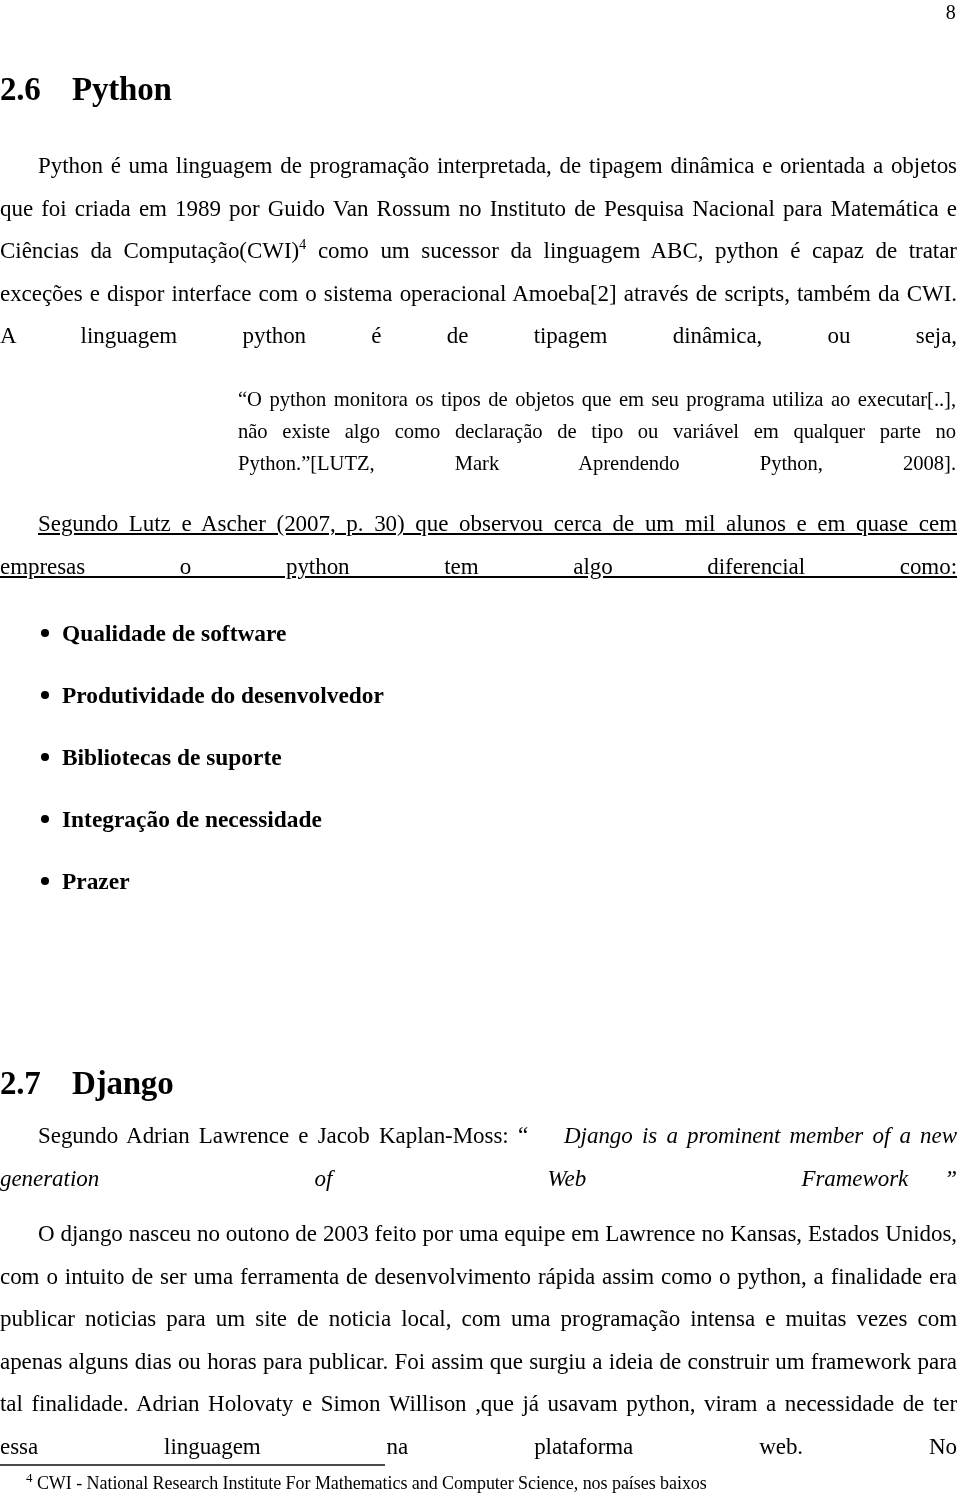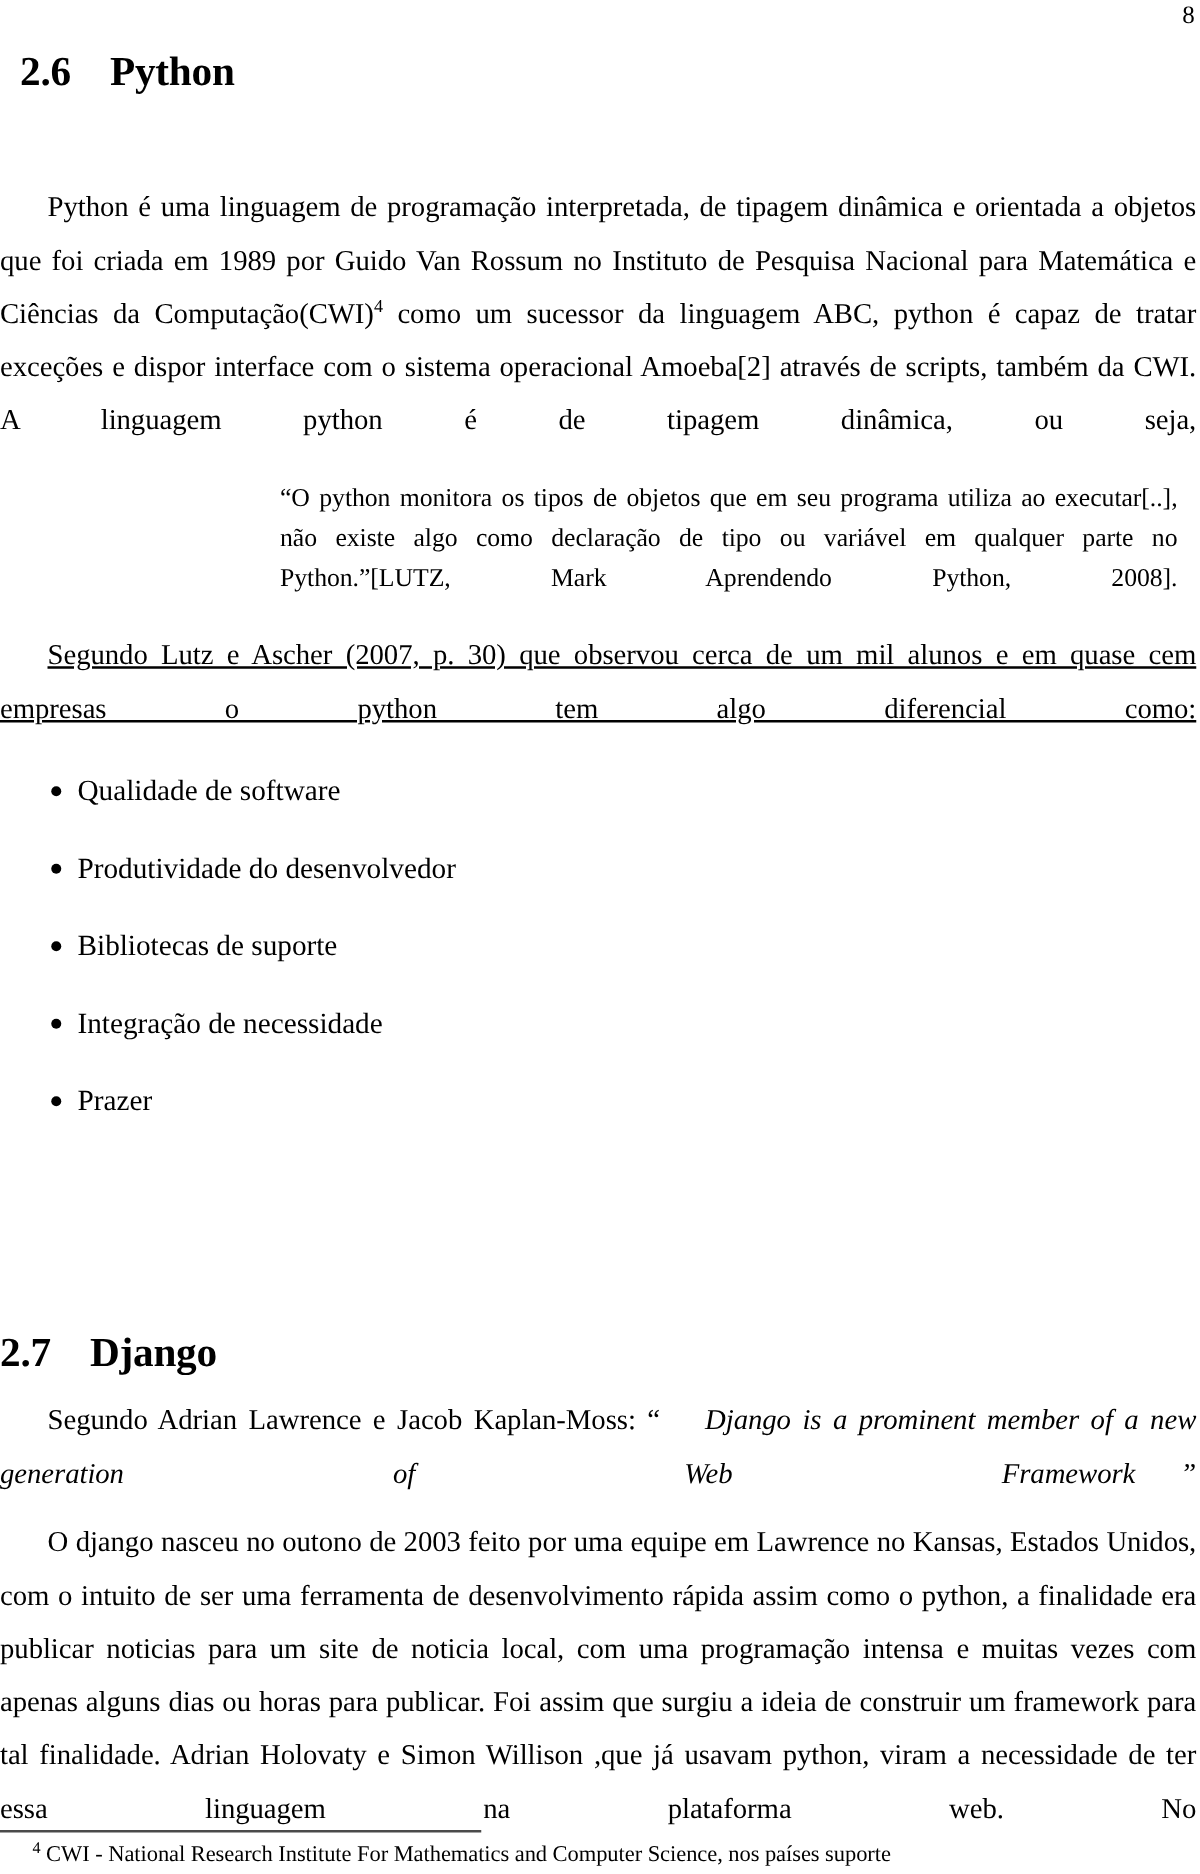--- a/index.html
+++ b/index.html
@@ -34,21 +34,21 @@
     font-weight: bold;
     font-size: 33px;
     line-height: 1.05;
     white-space: nowrap;
     letter-spacing: -0.2px;
   }
   .section-heading .num {
     display: inline-block;
     min-width: 72px;
   }
-  #heading-python { top: 41px; margin-left: 16px; }
+  #heading-python { top: 72px; }
   #heading-django { top: 1066px; }
 
   
   .body-block {
     position: absolute;
     left: 0;
     width: 957px;
     font-size: 23px;
     line-height: 42.5px;
     text-align: justify;
@@ -76,21 +76,21 @@
   }
 
   em.it {
     font-style: italic;
     margin-left: 36px;
   }
 
   
   .blockquote {
     position: absolute;
-    left: 224px;
+    left: 238px;
     width: 718px;
     top: 383px;
     font-size: 20.6px;
     line-height: 32px;
     text-align: justify;
     letter-spacing: -0.05px;
   }
   .blockquote::after {
     content: "";
     display: inline-block;
@@ -106,20 +106,21 @@
     margin: 0;
     padding: 0;
     list-style: none;
   }
   .bullet-list li {
     position: relative;
     height: 62px;
     padding-left: 62px;
     font-size: 23.4px;
     line-height: 30px;
+    font-weight: bold;
   }
   .bullet-list li .dot {
     position: absolute;
     left: 41px;
     top: 11px;
     width: 8px;
     height: 8px;
     border-radius: 50%;
     background: #000;
   }
@@ -188,15 +189,15 @@
 
   <div class="section-heading" id="heading-django">
     <span class="num">2.7</span><span>Django</span>
   </div>
 
   <div class="body-block indent" id="para-django-quote"><span>Segundo Adrian Lawrence e Jacob Kaplan-Moss: “</span><em class="it">Django is a prominent member of a new generation of Web Framework</em><em class="it">”</em></div>
 
   <div class="body-block indent" id="para-django-body">O django nasceu no outono de 2003 feito por uma equipe em Lawrence no Kansas, Estados Unidos, com o intuito de ser uma ferramenta de desenvolvimento rápida assim como o python, a finalidade era publicar noticias para um site de noticia local, com uma programação intensa e muitas vezes com apenas alguns dias ou horas para publicar.  Foi assim que surgiu a ideia de construir um framework para tal finalidade. Adrian Holovaty e Simon Willison ,que já usavam python, viram a necessidade de ter essa linguagem na plataforma web.  No</div>
 
   <div class="footnote-rule"></div>
-  <div class="footnote"><sup>4</sup><span> CWI - National Research Institute For Mathematics and Computer Science, nos países suporte</span></div>
+  <div class="footnote"><sup>4</sup><span> CWI - National Research Institute For Mathematics and Computer Science, nos países baixos</span></div>
 
 </div>
 
 </body></html>

